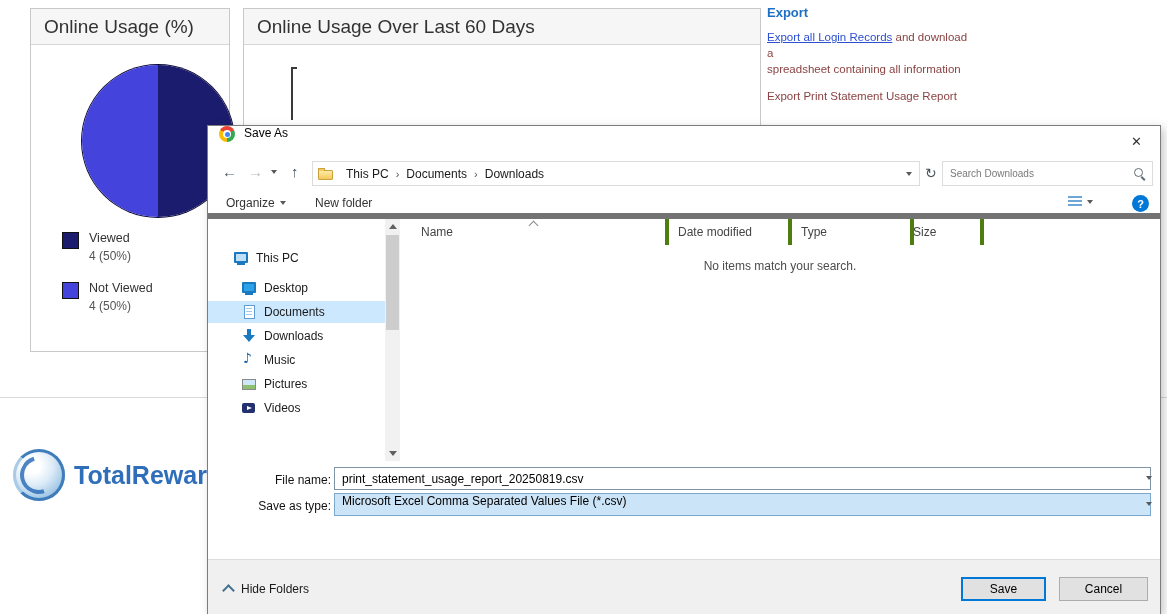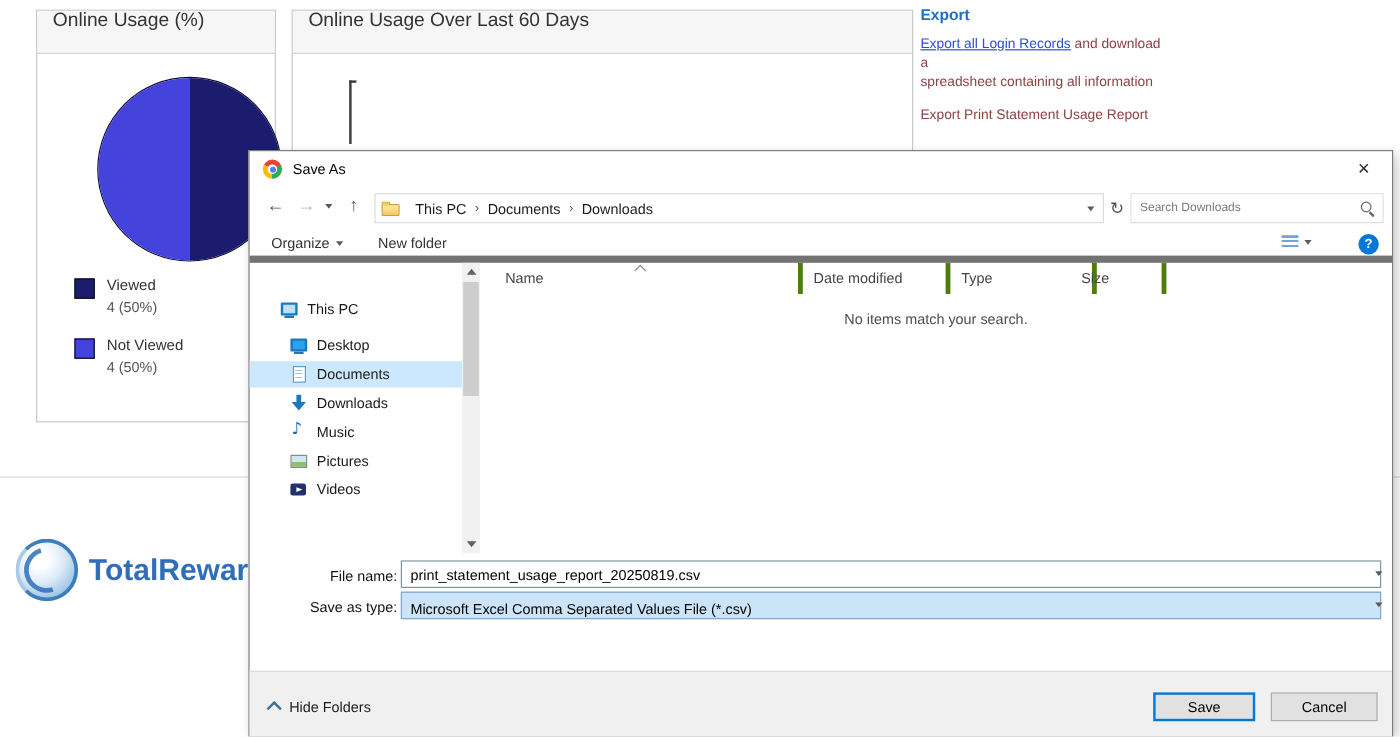--- a/index.html
+++ b/index.html
@@ -2,21 +2,21 @@
 <html><head>
 <meta charset="utf-8">
 <style>
   html,body{margin:0;padding:0;background:#fff}
   .stage{position:relative;width:1167px;height:614px;background:#fff;overflow:hidden;
          font-family:"Liberation Sans","DejaVu Sans",sans-serif;color:#222}
 
   
   .panel{position:absolute;border:1px solid #c9c9c9;background:#fff}
   .panel-header{height:35px;background:#f6f6f6;border-bottom:1px solid #d6d6d6;
-                display:flex;align-items:flex-start;padding:0 13px;font-size:16px;color:#333}
+                display:flex;align-items:center;padding:0 13px;font-size:19px;color:#333}
   .pie-panel{left:30px;top:8px;width:198px;height:342px}
   .chart-panel{left:243px;top:8px;width:516px;height:392px}
   .pie{position:absolute;left:51px;top:56px;width:152px;height:152px;border-radius:50%;
        box-shadow:0 0 0 1px #0b0b38}
   .legend-item{position:absolute;left:31px;display:flex;gap:10px}
   .legend-swatch{width:15px;height:15px;border:1px solid #111;flex:none;margin-top:1px}
   .legend-label{font-size:12.5px;color:#333}
   .legend-value{font-size:12px;color:#555;margin-top:4px}
   .axis-mark{position:absolute;left:47px;top:58px;width:1.5px;height:53px;background:#3a3a3a}
   .axis-mark::before{content:"";position:absolute;top:0;left:0;width:6px;height:1.5px;background:#3a3a3a}
@@ -36,21 +36,21 @@
   .logo-orb::before{content:"";position:absolute;inset:7px;border-radius:50%;
             border:4px solid rgba(47,111,186,.85);border-top-color:transparent;border-right-color:transparent;
             transform:rotate(28deg)}
   .logo-orb::after{content:"";position:absolute;inset:0;border-radius:50%;
             border:3px solid #3f7cba;border-left-color:#a9cbe8}
   .logo-text{font-size:25px;font-weight:bold;color:#2f6fba;white-space:nowrap}
 
   
   .dialog{position:absolute;left:207px;top:125px;width:952px;height:487px;background:#fff;
           border:1px solid #7c7c7c;box-shadow:3px 3px 9px rgba(0,0,0,.22);z-index:10;font-size:12px}
-  .dlg-titlebar{position:absolute;left:0;top:0;width:100%;height:30px;display:flex;align-items:center;padding-left:11px;box-sizing:border-box}
+  .dlg-titlebar{position:absolute;left:0;top:0;width:100%;height:30px;display:flex;padding-left:11px;box-sizing:border-box}
   .dlg-title{margin-left:9px;font-size:12px;color:#000}
   .dlg-close{position:absolute;right:1px;top:1px;width:45px;height:28px;display:flex;align-items:center;justify-content:center;
              font-size:13px;color:#333;cursor:pointer}
 
   .nav-glyph{position:absolute;font-size:15px;line-height:15px;color:#49555e;cursor:pointer}
   .nav-disabled{color:#b9b9b9}
   .caret{width:0;height:0;border-left:3.5px solid transparent;border-right:3.5px solid transparent;
          border-top:4px solid #5a5a5a;display:inline-block}
 
   .addr-bar{position:absolute;left:104px;top:35px;width:608px;height:25px;border:1px solid #dcdcdc;
@@ -109,21 +109,21 @@
   .col-cell{position:absolute;top:0;height:26px;display:flex;align-items:center;font-size:12px;color:#454545;
             border-right:4px solid #4d7c0f;box-sizing:border-box;cursor:pointer}
   .sort-chev{position:absolute;left:130px;top:3px;width:6px;height:6px;border-left:1.2px solid #8a8a8a;
             border-top:1.2px solid #8a8a8a;transform:rotate(45deg)}
   .empty-msg{position:absolute;left:192px;top:40px;width:760px;text-align:center;color:#4d4d4d;font-size:12px}
 
   .field-label{position:absolute;left:0;width:123px;text-align:right;font-size:12px;color:#111}
   .fn-input{position:absolute;left:126px;top:341px;width:817px;height:23px;border:1px solid #8194a6;box-sizing:border-box;
             font-size:12px;font-family:inherit;color:#000;padding:0 22px 0 7px;outline:none;background:#fff}
   .type-combo{position:absolute;left:126px;top:367px;width:817px;height:23px;background:#cce4f7;border:1px solid #7da7cb;
-            box-sizing:border-box;display:flex;align-items:flex-end;padding-left:7px;font-size:12px;color:#000;cursor:pointer}
+            box-sizing:border-box;display:flex;align-items:flex-start;padding-left:7px;font-size:12px;color:#000;cursor:pointer}
   .combo-caret{position:absolute;right:8px;top:9px}
 
   .dlg-footer{position:absolute;left:0;top:433px;width:100%;height:70px;background:#f0f0f0;border-top:1px solid #dcdcdc;box-sizing:border-box}
   .hide-folders{position:absolute;left:16px;top:22px;display:flex;align-items:center;gap:8px;font-size:12px;color:#1a1a1a;cursor:pointer}
   .chev-up{width:7px;height:7px;border-left:2px solid #44708f;border-top:2px solid #44708f;transform:rotate(45deg);margin-top:3px}
   .btn{position:absolute;top:17px;height:24px;background:#e1e1e1;border:1px solid #adadad;font-size:12px;color:#000;
        display:flex;align-items:center;justify-content:center;cursor:pointer;box-sizing:border-box;font-family:inherit}
   .btn-save{left:753px;width:85px;border:2px solid #0078d7}
   .btn-cancel{left:851px;width:89px}
   .grip{position:absolute;right:5px;bottom:4px;width:2px;height:2px;background:#9a9a9a;
@@ -277,21 +277,21 @@
         <span class="scroll-btn" style="top:227px">
             <span class="tri-down"></span>
           </span>
       </div>
 
       <div class="list-header" id="list-header">
         <span class="sort-chev"></span>
       <span class="col-cell" style="left: 0px; width: 269px; padding-left: 21px;">Name</span>
           <span class="col-cell" style="left: 269px; width: 123px; padding-left: 9px;">Date modified</span>
           <span class="col-cell" style="left: 392px; width: 122px; padding-left: 9px;">Type</span>
-          <span class="col-cell" style="left: 492px; width: 80px; padding-left: 9px;">Size</span>
+          <span class="col-cell" style="left: 504px; width: 80px; padding-left: 9px;">Size</span>
         </div>
       <div class="empty-msg">No items match your search.</div>
     </div>
 
     <label class="field-label" style="top:347px">File name:</label>
     <input class="fn-input" value="print_statement_usage_report_20250819.csv" style="">
     <span class="caret combo-caret" style="top:350px"></span>
 
     <label class="field-label" style="top:373px">Save as type:</label>
     <div class="type-combo">

